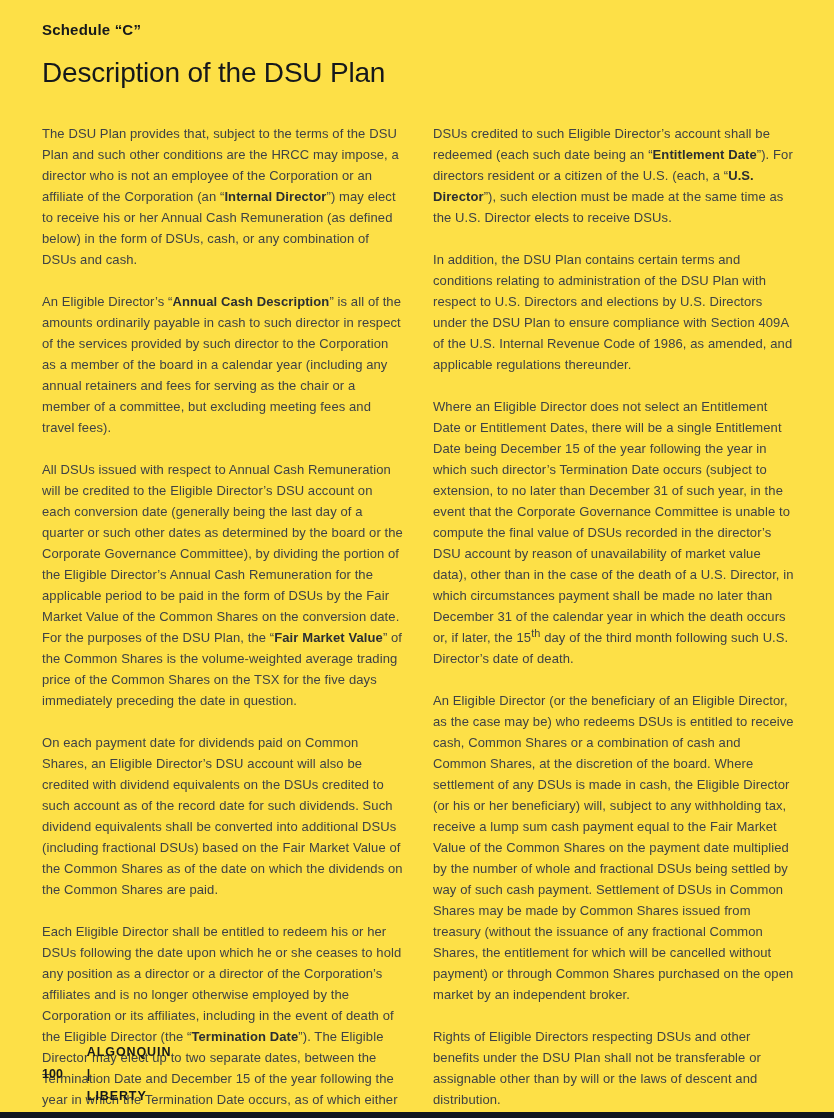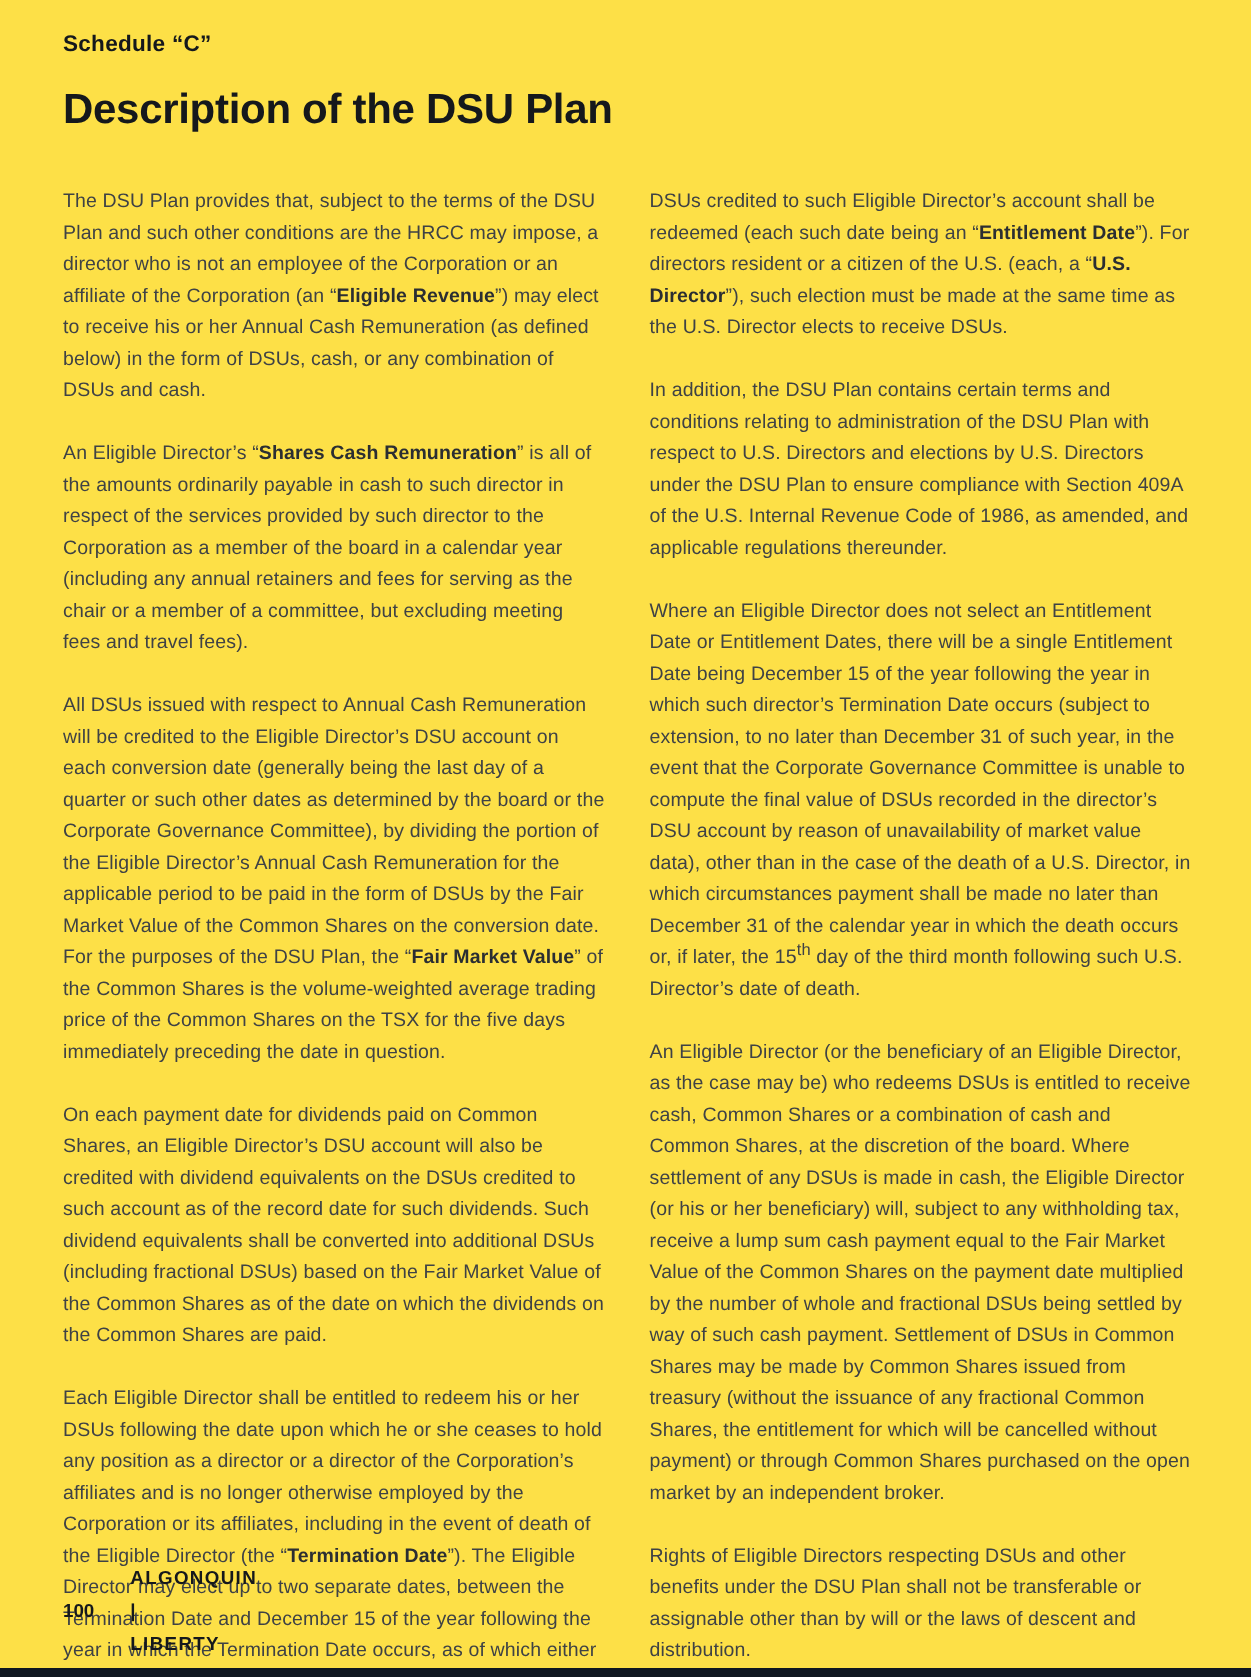--- a/index.html
+++ b/index.html
@@ -23,21 +23,21 @@
     font-size: 15px;
     font-weight: bold;
     letter-spacing: .2px;
     color: var(--heading-text);
   }
   .page-title {
     position: absolute;
     top: 57px; left: 42px;
     margin: 0;
     font-size: 28px;
-    font-weight: bold;
+    font-weight: normal;
     letter-spacing: -.2px;
     color: var(--heading-text);
   }
   .columns {
     position: absolute;
     top: 123px; left: 42px; right: 40px;
     display: flex;
     gap: 30px;
   }
   .col { flex: 1; min-width: 0; }
@@ -80,22 +80,22 @@
 <body>
 
 <div class="page">
 
   <div class="schedule-label">Schedule “C”</div>
 
   <h1 class="page-title">Description of the DSU Plan</h1>
 
   <div class="columns">
     <div class="col">
-      <p>The DSU Plan provides that, subject to the terms of the DSU Plan and such other conditions are the HRCC may impose, a director who is not an employee of the Corporation or an affiliate of the Corporation (an “<b>Eligible Revenue</b>”) may elect to receive his or her Annual Cash Remuneration (as defined below) in the form of DSUs, cash, or any combination of DSUs and cash.</p>
-      <p>An Eligible Director’s “<b>Shares Cash Remuneration</b>” is all of the amounts ordinarily payable in cash to such director in respect of the services provided by such director to the Corporation as a member of the board in a calendar year (including any annual retainers and fees for serving as the chair or a member of a committee, but excluding meeting fees and travel fees).</p>
+      <p>The DSU Plan provides that, subject to the terms of the DSU Plan and such other conditions are the HRCC may impose, a director who is not an employee of the Corporation or an affiliate of the Corporation (an “<b>Internal Director</b>”) may elect to receive his or her Annual Cash Remuneration (as defined below) in the form of DSUs, cash, or any combination of DSUs and cash.</p>
+      <p>An Eligible Director’s “<b>Annual Cash Description</b>” is all of the amounts ordinarily payable in cash to such director in respect of the services provided by such director to the Corporation as a member of the board in a calendar year (including any annual retainers and fees for serving as the chair or a member of a committee, but excluding meeting fees and travel fees).</p>
       <p>All DSUs issued with respect to Annual Cash Remuneration will be credited to the Eligible Director’s DSU account on each conversion date (generally being the last day of a quarter or such other dates as determined by the board or the Corporate Governance Committee), by dividing the portion of the Eligible Director’s Annual Cash Remuneration for the applicable period to be paid in the form of DSUs by the Fair Market Value of the Common Shares on the conversion date. For the purposes of the DSU Plan, the “<b>Fair Market Value</b>” of the Common Shares is the volume-weighted average trading price of the Common Shares on the TSX for the five days immediately preceding the date in question.</p>
       <p>On each payment date for dividends paid on Common Shares, an Eligible Director’s DSU account will also be credited with dividend equivalents on the DSUs credited to such account as of the record date for such dividends. Such dividend equivalents shall be converted into additional DSUs (including fractional DSUs) based on the Fair Market Value of the Common Shares as of the date on which the dividends on the Common Shares are paid.</p>
       <p>Each Eligible Director shall be entitled to redeem his or her DSUs following the date upon which he or she ceases to hold any position as a director or a director of the Corporation’s affiliates and is no longer otherwise employed by the Corporation or its affiliates, including in the event of death of the Eligible Director (the “<b>Termination Date</b>”). The Eligible Director may elect up to two separate dates, between the Termination Date and December 15 of the year following the year in which the Termination Date occurs, as of which either a portion or all of the</p>
     </div>
     <div class="col">
       <p>DSUs credited to such Eligible Director’s account shall be redeemed (each such date being an “<b>Entitlement Date</b>”). For directors resident or a citizen of the U.S. (each, a “<b>U.S. Director</b>”), such election must be made at the same time as the U.S. Director elects to receive DSUs.</p>
       <p>In addition, the DSU Plan contains certain terms and conditions relating to administration of the DSU Plan with respect to U.S. Directors and elections by U.S. Directors under the DSU Plan to ensure compliance with Section 409A of the U.S. Internal Revenue Code of 1986, as amended, and applicable regulations thereunder.</p>
       <p>Where an Eligible Director does not select an Entitlement Date or Entitlement Dates, there will be a single Entitlement Date being December 15 of the year following the year in which such director’s Termination Date occurs (subject to extension, to no later than December 31 of such year, in the event that the Corporate Governance Committee is unable to compute the final value of DSUs recorded in the director’s DSU account by reason of unavailability of market value data), other than in the case of the death of a U.S. Director, in which circumstances payment shall be made no later than December 31 of the calendar year in which the death occurs or, if later, the 15<sup>th</sup> day of the third month following such U.S. Director’s date of death.</p>
       <p>An Eligible Director (or the beneficiary of an Eligible Director, as the case may be) who redeems DSUs is entitled to receive cash, Common Shares or a combination of cash and Common Shares, at the discretion of the board. Where settlement of any DSUs is made in cash, the Eligible Director (or his or her beneficiary) will, subject to any withholding tax, receive a lump sum cash payment equal to the Fair Market Value of the Common Shares on the payment date multiplied by the number of whole and fractional DSUs being settled by way of such cash payment. Settlement of DSUs in Common Shares may be made by Common Shares issued from treasury (without the issuance of any fractional Common Shares, the entitlement for which will be cancelled without payment) or through Common Shares purchased on the open market by an independent broker.</p>
       <p>Rights of Eligible Directors respecting DSUs and other benefits under the DSU Plan shall not be transferable or assignable other than by will or the laws of descent and distribution.</p>

